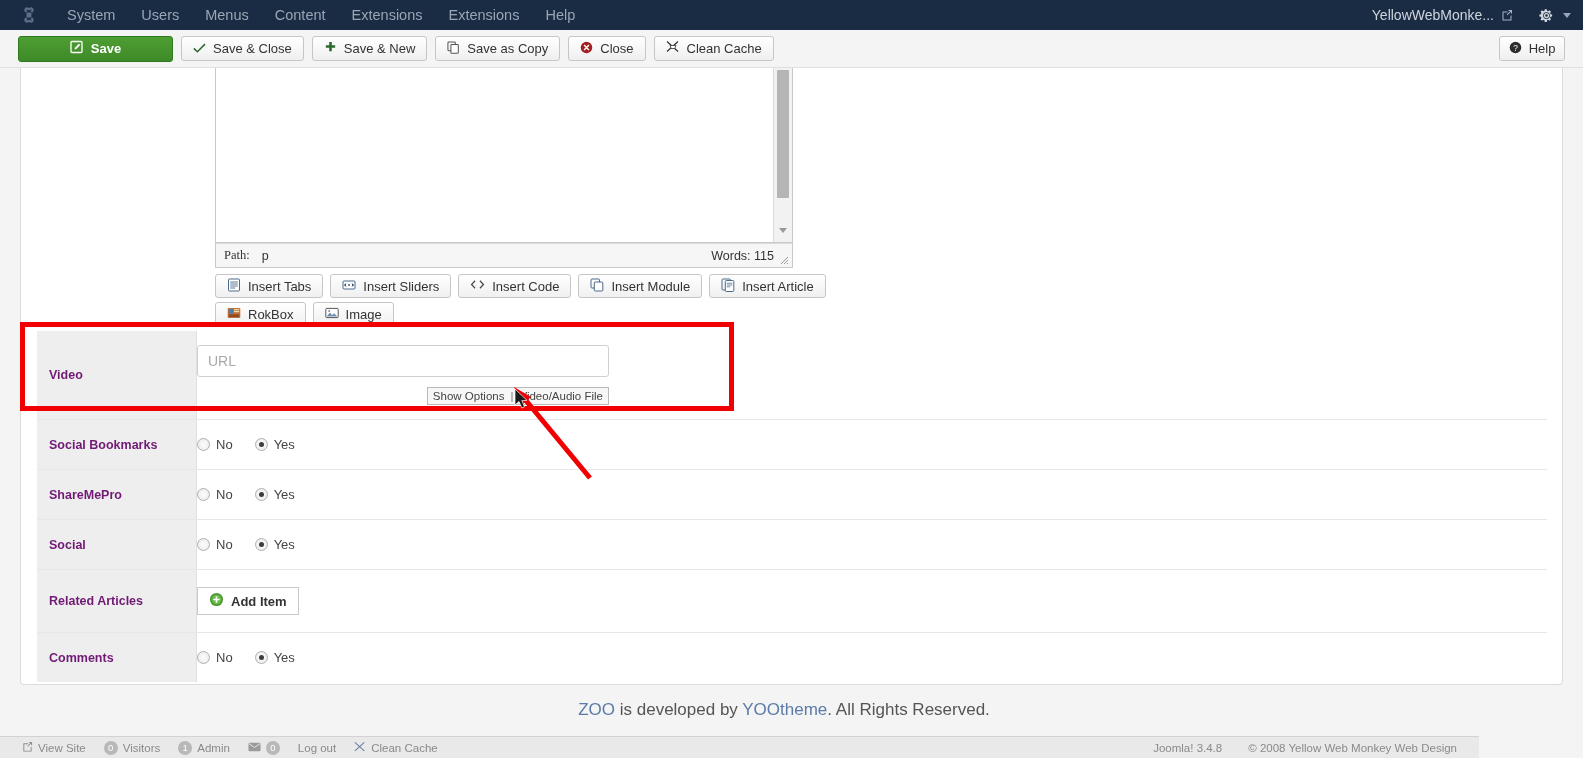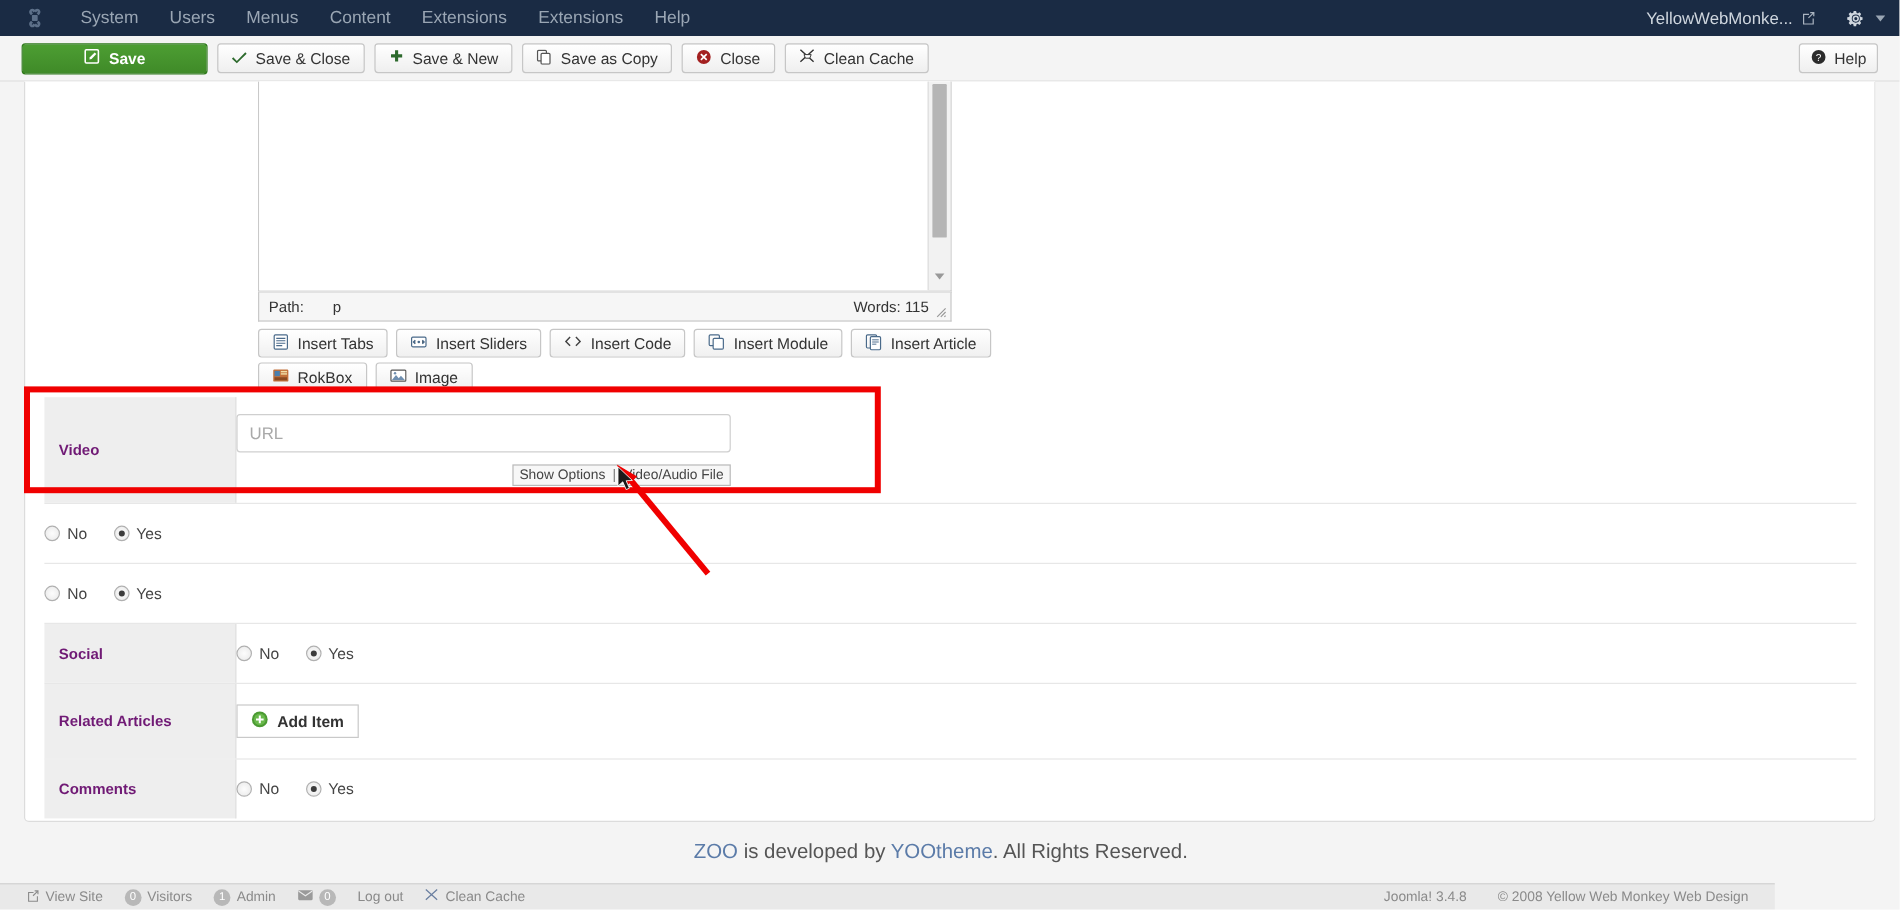--- a/index.html
+++ b/index.html
@@ -181,21 +181,21 @@
     border: 1px solid #c9c9c9;
     border-top: 1px solid #dcdcdc;
     background: #f6f6f6;
     display: flex;
     align-items: center;
     padding: 0 8px;
     box-sizing: border-box;
     font-size: 12.5px;
     color: #333;
   }
-  .path-label { margin-right: 24px; }
+  .path-label { margin-right: 12px; font-family: Liberation Serif, serif; }
   .words-label { margin-left: auto; margin-right: 10px; }
   .resize-grip {
     position: absolute;
     right: 3px;
     bottom: 2px;
     width: 12px;
     height: 12px;
   }
 
   
@@ -643,35 +643,37 @@
           <span class="opts-box">
             <a>Show Options</a>
             <span class="opts-sep">|</span>
             <a>Video/Audio File</a>
           </span>
         </div>
       </div>
     </div>
 
     <div class="form-row">
+      <div class="row-label">Social Bookmarks</div>
       <div class="row-field">
         <div class="radio-group">
           <label class="radio-opt">
             <span class="radio-dot"></span>
             <span>No</span>
           </label>
           <label class="radio-opt">
             <span class="radio-dot checked"></span>
             <span>Yes</span>
           </label>
         </div>
       </div>
     </div>
 
     <div class="form-row">
+      <div class="row-label">ShareMePro</div>
       <div class="row-field">
         <div class="radio-group">
           <label class="radio-opt">
             <span class="radio-dot"></span>
             <span>No</span>
           </label>
           <label class="radio-opt">
             <span class="radio-dot checked"></span>
             <span>Yes</span>
           </label>

